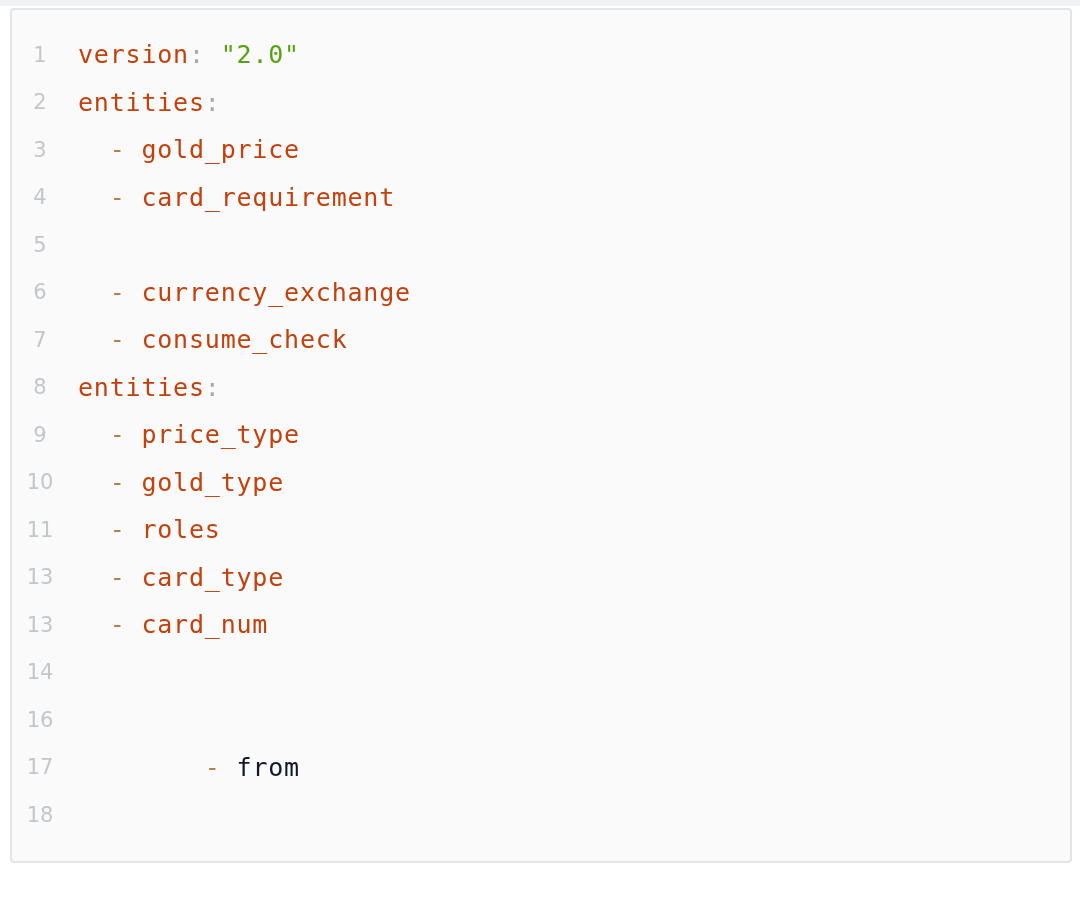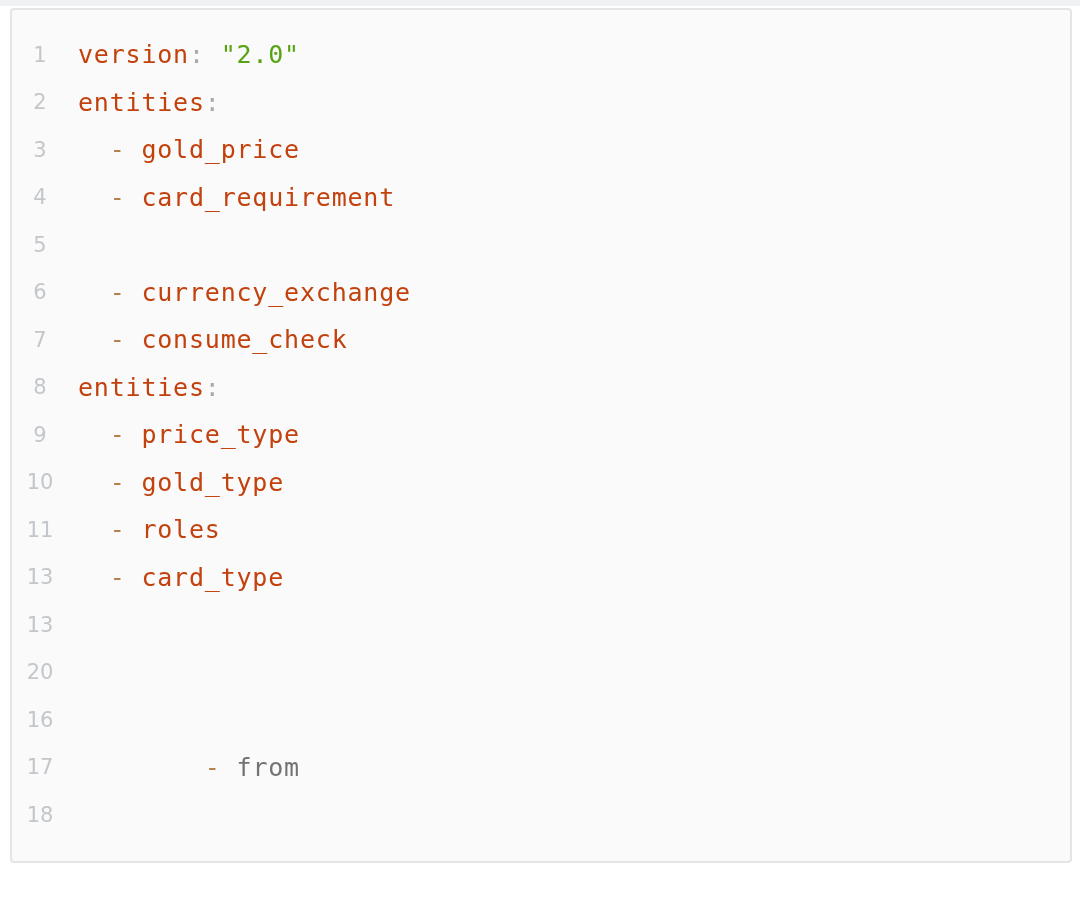--- a/index.html
+++ b/index.html
@@ -44,21 +44,21 @@
     font-family: "DejaVu Sans Mono", "Liberation Mono", monospace;
     font-size: 25px;
     letter-spacing: 0.8px;
     color: #222629;
     padding-left: 10px;
   }
   .tok-plain   { color: #c2410c; }
   .tok-punct   { color: #a6aab0; }
   .tok-string  { color: #58a314; }
   .tok-dash    { color: #b5824a; }
-  .tok-keyword { color: #737373; text-align: right; }
+  .tok-keyword { color: #0f172a; text-align: right; }
 </style>
 </head>
 <body>
 
 <div class="top-strip"></div>
 
 <div class="code-block">
   <div id="lines">
       <div class="line">
         <span class="ln">1</span>
@@ -102,23 +102,24 @@
       <div class="line">
         <span class="ln">11</span>
         <span class="code"><span class="tok-plain">  </span><span class="tok-dash">-</span><span class="tok-plain"> roles</span></span>
       </div>
       <div class="line">
         <span class="ln">13</span>
         <span class="code"><span class="tok-plain">  </span><span class="tok-dash">-</span><span class="tok-plain"> card_type</span></span>
       </div>
       <div class="line">
         <span class="ln">13</span>
+        <span class="code"><span class="tok-plain">  </span><span class="tok-dash">-</span><span class="tok-plain"> card_num</span></span>
       </div>
       <div class="line">
-        <span class="ln">20</span>
+        <span class="ln">14</span>
       </div>
       <div class="line">
         <span class="ln">16</span>
       </div>
       <div class="line">
         <span class="ln">17</span>
         <span class="code"><span class="tok-plain">        </span><span class="tok-dash">-</span><span class="tok-plain"> </span><span class="tok-keyword">from</span></span>
       </div>
       <div class="line">
         <span class="ln">18</span>

